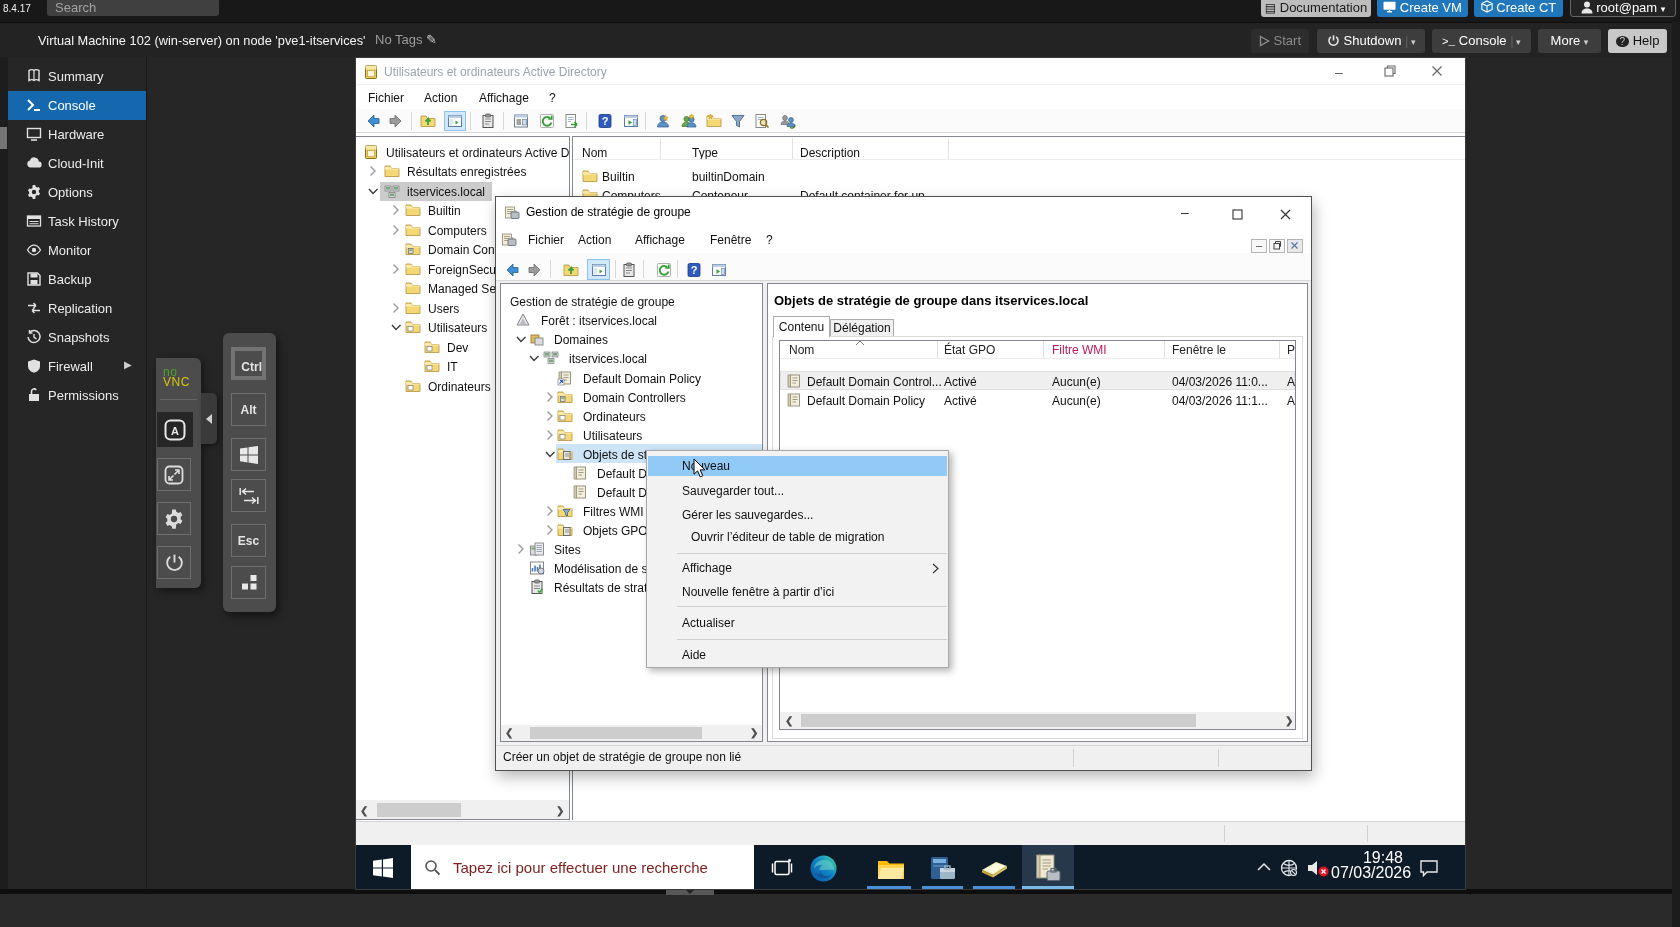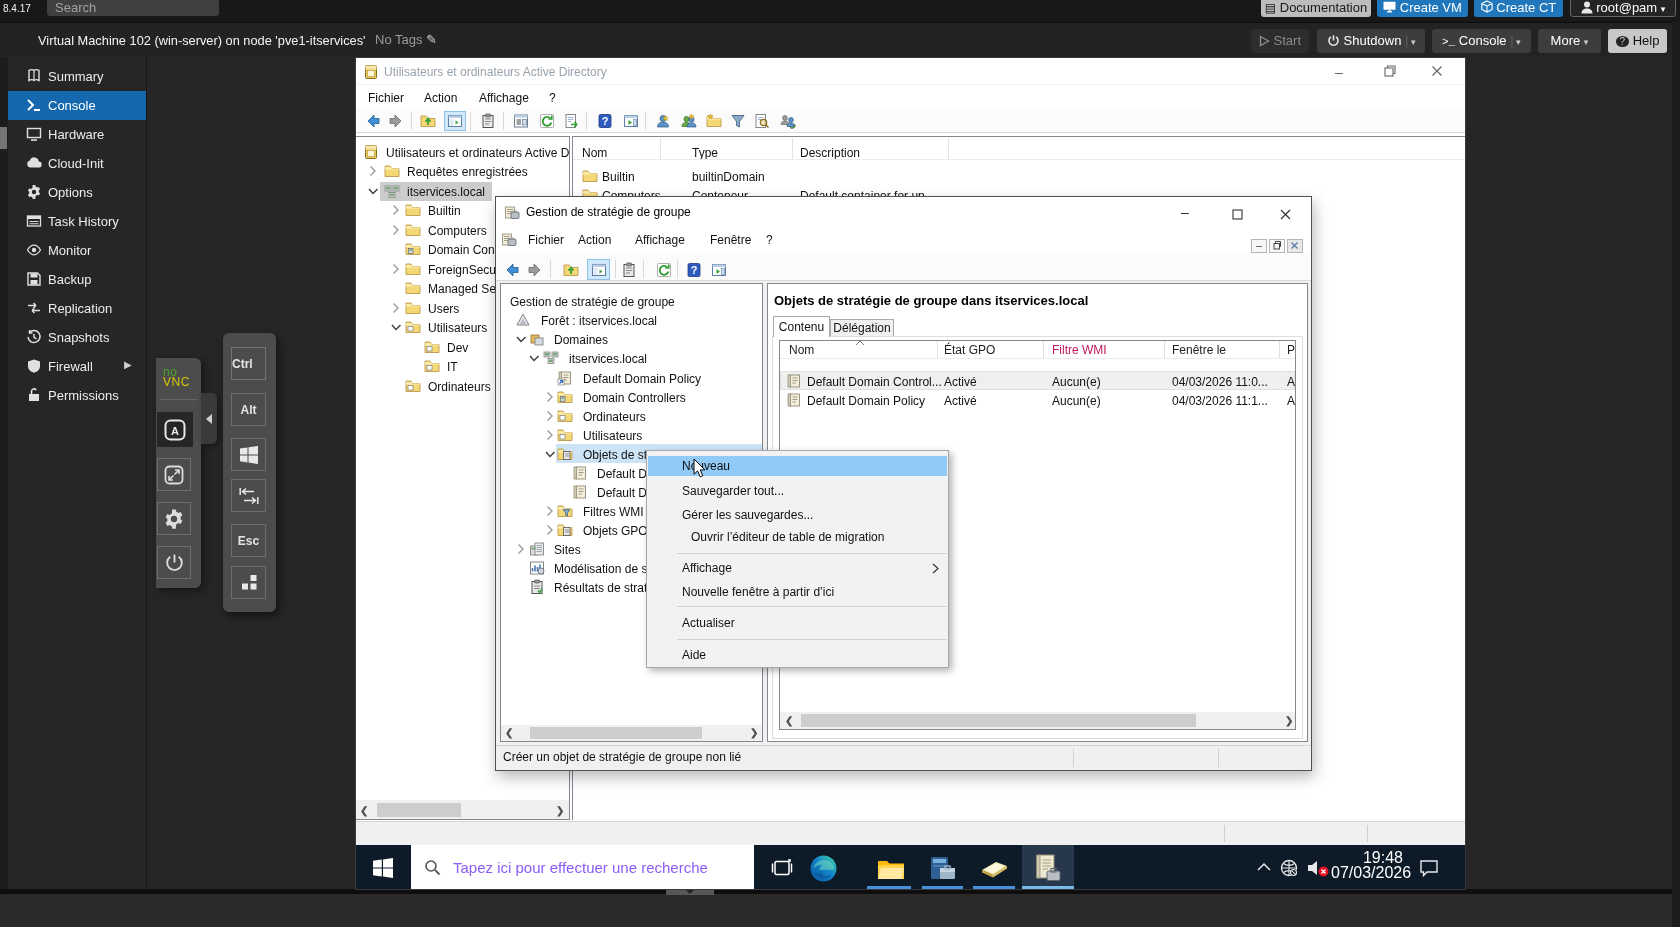--- a/index.html
+++ b/index.html
@@ -231,21 +231,21 @@
   <div style="position:absolute;left:1px;top:188px;width:34px;height:33px;border:1px solid #6e6e6e"></div>
   <svg style="position:absolute;left:8px;top:194px" width="21" height="21" viewBox="0 0 20 20">
       <path d="M10 2.5 V10" stroke="#dcdcdc" stroke-width="1.8"></path>
       <path d="M6 4.5 A7 7 0 1 0 14 4.5" fill="none" stroke="#dcdcdc" stroke-width="1.8"></path>
     </svg>
 </div>
 <div class="a" style="left:201px;top:393px;width:16px;height:51px;background:#3a3a3a;border-radius:0 5px 5px 0;box-shadow:2px 2px 5px rgba(0,0,0,.4)"></div>
 <div class="a" style="left:206px;top:414px;width:0;height:0;border-top:5px solid transparent;border-bottom:5px solid transparent;border-right:6px solid #d0d0d0"></div>
 
 <div class="a" style="left:223px;top:333px;width:53px;height:279px;background:#4c4c4c;border-radius:6px;box-shadow:3px 4px 9px rgba(0,0,0,.5)">
-  <div style="position:absolute;left:8px;top:14px;width:35px;height:33px;border:1px solid #737373;color:#e4e4e4;font-weight:bold;font-size:12px;text-align:left;line-height:33px">Ctrl</div>
+  <div style="position:absolute;left:8px;top:14px;width:35px;height:33px;border:4px solid #737373;color:#e4e4e4;font-weight:bold;font-size:12px;text-align:right;line-height:33px">Ctrl</div>
   <div style="position:absolute;left:8px;top:60px;width:35px;height:33px;border:1px solid #6e6e6e;color:#e4e4e4;font-weight:bold;font-size:12px;text-align:center;line-height:33px">Alt</div>
   <div style="position:absolute;left:8px;top:105px;width:35px;height:33px;border:1px solid #6e6e6e"></div>
   <svg style="position:absolute;left:17px;top:113px" width="18" height="18" viewBox="0 0 18 18">
       <path d="M0 2.6 L7.5 1.5 V8.4 H0 Z M8.5 1.3 L18 0 V8.4 H8.5 Z M0 9.4 H7.5 V16.4 L0 15.3 Z M8.5 9.4 H18 V18 L8.5 16.6 Z" fill="#e8e8e8"></path>
     </svg>
   <div style="position:absolute;left:8px;top:146px;width:35px;height:33px;border:1px solid #6e6e6e"></div>
   <svg style="position:absolute;left:15px;top:154px" width="22" height="18" viewBox="0 0 22 18">
       <path d="M2.2 1 V8 M16 4.5 H4.5 M8 1.5 L4.5 4.5 L8 7.5" stroke="#e8e8e8" stroke-width="1.5" fill="none"></path>
       <path d="M19.8 10 V17 M6 13.5 H17.5 M14 10.5 L17.5 13.5 L14 16.5" stroke="#e8e8e8" stroke-width="1.5" fill="none"></path>
     </svg>
@@ -469,21 +469,21 @@
         </svg>
         <span style="position:absolute;left:23px;top:2px">Utilisateurs et ordinateurs Active Directory</span>
       </div>
     <div class="trow" style="left:9px;top:26px">
         <svg width="16" height="16" viewBox="0 0 16 16" style="position:absolute">
           <use href="#chevR"></use>
         </svg>
         <svg class="i16" style="left:19px;top:0">
           <use href="#folder"></use>
         </svg>
-        <span style="position:absolute;left:42px;top:2px">Requêtes enregistrées</span>
+        <span style="position:absolute;left:42px;top:2px">Résultats enregistrées</span>
       </div>
     <div class="a" style="left:24px;top:45px;width:112px;height:19px;background:#cccccc"></div>
     <div class="trow" style="left:9px;top:45.5px">
         <svg width="16" height="16" viewBox="0 0 16 16" style="position:absolute">
           <use href="#chevD"></use>
         </svg>
         <svg class="i16" style="left:19px;top:1px">
           <use href="#domain"></use>
         </svg>
         <span style="position:absolute;left:42px;top:2px">itservices.local</span>
@@ -863,21 +863,21 @@
 
   <div class="a" style="left:0;top:787px;width:1109px;height:44px;background:#0d1a28"></div>
   <svg class="a" style="left:17px;top:800px" width="20" height="20" viewBox="0 0 20 20">
       <path d="M0 2.8 L8.8 1.6 V9.5 H0 Z M10 1.4 L20 0 V9.5 H10 Z M0 10.5 H8.8 V18.4 L0 17.2 Z M10 10.5 H20 V20 L10 18.6 Z" fill="#fff"></path>
     </svg>
   <div class="a" style="left:55px;top:787px;width:343px;height:44px;background:#fff"></div>
   <svg class="a" style="left:68px;top:801px" width="17" height="17" viewBox="0 0 17 17">
       <circle cx="7" cy="7" r="5" fill="none" stroke="#555" stroke-width="1.6"></circle>
       <path d="M11 11 L15.5 15.5" stroke="#555" stroke-width="1.8"></path>
     </svg>
-  <div class="a" style="left:97px;top:801px;font-size:15px;color:#8b5cf6;white-space:nowrap">Tapez ici pour effectuer une recherche</div>
+  <div class="a" style="left:97px;top:801px;font-size:15px;color:#7f1d1d;white-space:nowrap">Tapez ici pour effectuer une recherche</div>
   <svg class="a" style="left:415px;top:799px" width="22" height="22" viewBox="0 0 22 22">
       <rect x="4" y="4.5" width="14" height="13" rx="1.5" fill="none" stroke="#fff" stroke-width="1.5"></rect>
       <path d="M1.5 6.5 V15.5 M20.5 6.5 V15.5" stroke="#fff" stroke-width="1.5"></path>
       <path d="M18.8 3 l0 0" stroke="#fff" stroke-width="2"></path>
       <rect x="17.2" y="2.2" width="2.6" height="2.6" fill="#fff"></rect>
     </svg>
 
   <svg class="a" style="left:454px;top:797px" width="27" height="27" viewBox="0 0 27 27">
     <defs>
         <linearGradient id="eg" x1="0" y1="1" x2="1" y2="0">

